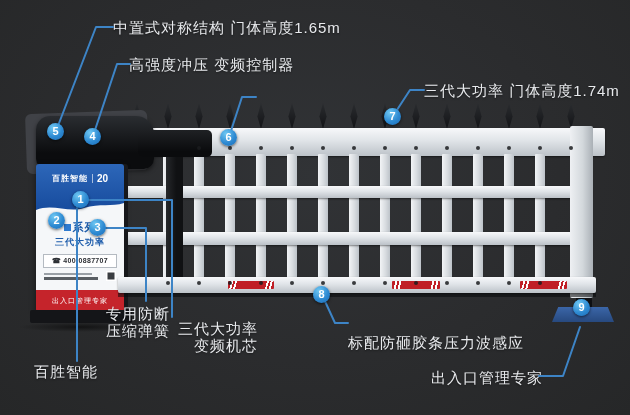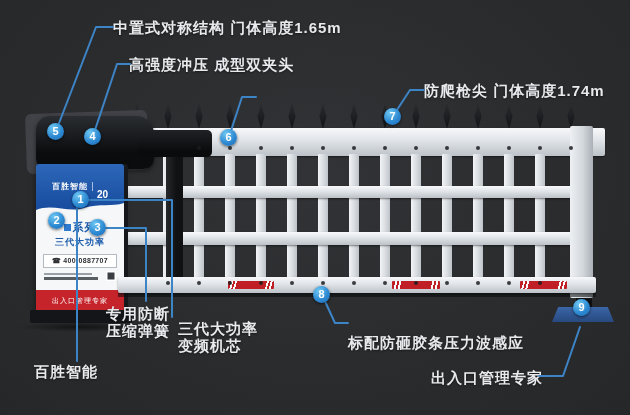--- a/index.html
+++ b/index.html
@@ -3,21 +3,21 @@
 <meta charset="utf-8">
 <style>
   html,body{margin:0;padding:0;background:#1f2022;}
   .stage{
     position:relative;width:630px;height:415px;overflow:hidden;
     background:radial-gradient(ellipse at 50% 42%, #313336 0%, #2b2c2e 55%, #262728 100%);
     font-family:"Liberation Sans", sans-serif;
   }
   .abs{position:absolute;}
   
-  .lbl{position:absolute;color:#e8eaed;font-size:15px;font-weight:700;letter-spacing:1px;white-space:nowrap;line-height:17px;text-shadow:0 1px 2px rgba(0,0,0,.5);}
+  .lbl{position:absolute;color:#e8eaed;font-size:15px;font-weight:400;letter-spacing:1px;white-space:nowrap;line-height:17px;text-shadow:0 1px 2px rgba(0,0,0,.5);text-align:right;}
   
   .co{position:absolute;width:17px;height:17px;border-radius:50%;
       background:radial-gradient(circle at 35% 28%, #6fc8f3 0%, #2e8ad2 55%, #1a6cb8 100%);
       color:#fff;font-size:11px;font-weight:bold;text-align:center;line-height:17px;
       box-shadow:0 1px 3px rgba(0,0,0,.6);z-index:30;}
   
   .metalH{background:linear-gradient(#f7f8fa 0%, #e0e4e8 45%, #bcc2c8 100%);border-radius:2px;box-shadow:0 1px 2px rgba(0,0,0,.45);}
   .picket{position:absolute;width:10px;background:linear-gradient(90deg,#f2f4f6 0%, #d8dce0 55%, #bdc3c9 100%);border-radius:1px;}
   .spike{position:absolute;width:12px;height:26px;background:linear-gradient(#2a2c2f,#121316);
          clip-path:polygon(50% 0%, 80% 52%, 50% 100%, 20% 52%);}
@@ -29,21 +29,21 @@
   .cab-head{position:absolute;left:36px;top:116px;width:118px;height:53px;border-radius:14px 18px 10px 10px;
             background:linear-gradient(#2a2d31 0%, #0b0c0e 70%);box-shadow:0 2px 4px rgba(0,0,0,.5);}
   .cab-clamp{position:absolute;left:138px;top:130px;width:74px;height:27px;border-radius:5px;
              background:linear-gradient(#1f2124 0%, #0a0b0d 80%);z-index:6;}
   .cab-body{position:absolute;left:36px;top:164px;width:88px;height:148px;border-radius:3px;overflow:hidden;
             box-shadow:4px 0 0 #17181b, 0 3px 6px rgba(0,0,0,.5);}
   .cab-blue{height:48px;background:linear-gradient(#2d67b9, #164a9c);position:relative;}
   .cab-logo{display:flex;align-items:center;justify-content:center;gap:4px;padding-top:9px;color:#fff;}
   .cab-brand{font-size:8px;font-weight:bold;letter-spacing:1px;}
   .cab-logo-div{width:1px;height:9px;background:rgba(255,255,255,.6);}
-  .cab-year{font-size:10px;font-weight:bold;margin-top:16px;}
+  .cab-year{font-size:10px;font-weight:bold;}
   .cab-wave{position:absolute;bottom:-1px;left:0;width:100%;height:12px;display:block;}
   .cab-white{height:78px;background:#f5f7f9;text-align:center;position:relative;}
   .series1{padding-top:8px;color:#1d5cab;font-size:11px;font-weight:bold;letter-spacing:1px;}
   .series1::before{content:"";display:inline-block;width:7px;height:7px;background:#2f7bd0;margin-right:2px;}
   .series2{color:#1d5cab;font-size:9px;font-weight:bold;letter-spacing:1px;margin-top:1px;}
   .phonebox{margin:5px auto 0;width:72px;border:1px solid #b4bac1;background:#fff;padding:2px 0;
             font-size:7px;font-weight:bold;color:#2c2f34;letter-spacing:.3px;}
   .microrow{margin:3px auto 0;width:72px;display:flex;align-items:center;justify-content:space-between;}
   .microbars{display:flex;flex-direction:column;gap:2px;}
   .microbars i{display:block;width:48px;height:2px;background:#9aa0a6;}
@@ -194,22 +194,22 @@
   <div class="co" style="left:48px;top:212px;">2</div>
   <div class="co" style="left:89px;top:219px;">3</div>
   <div class="co" style="left:84px;top:128px;">4</div>
   <div class="co" style="left:47px;top:123px;">5</div>
   <div class="co" style="left:220px;top:129px;">6</div>
   <div class="co" style="left:384px;top:108px;">7</div>
   <div class="co" style="left:313px;top:286px;">8</div>
   <div class="co" style="left:573px;top:299px;">9</div>
 
   <div class="lbl" style="left:113px;top:19px;">中置式对称结构  门体高度1.65m</div>
-  <div class="lbl" style="left:129px;top:56px;">高强度冲压  成型双夹头</div>
-  <div class="lbl" style="left:424px;top:82px;">防爬枪尖  门体高度1.74m</div>
+  <div class="lbl" style="left:129px;top:56px;">高强度冲压  变频控制器</div>
+  <div class="lbl" style="left:424px;top:82px;">三代大功率  门体高度1.74m</div>
   <div class="lbl" style="left:106px;top:305px;">
     <div>专用防断</div>
     <div>压缩弹簧</div>
   </div>
   <div class="lbl" style="left:178px;top:320px;">
     <div>三代大功率</div>
     <div>变频机芯</div>
   </div>
   <div class="lbl" style="left:34px;top:363px;">百胜智能</div>
   <div class="lbl" style="left:348px;top:316px;margin-top:18px;">标配防砸胶条压力波感应</div>

